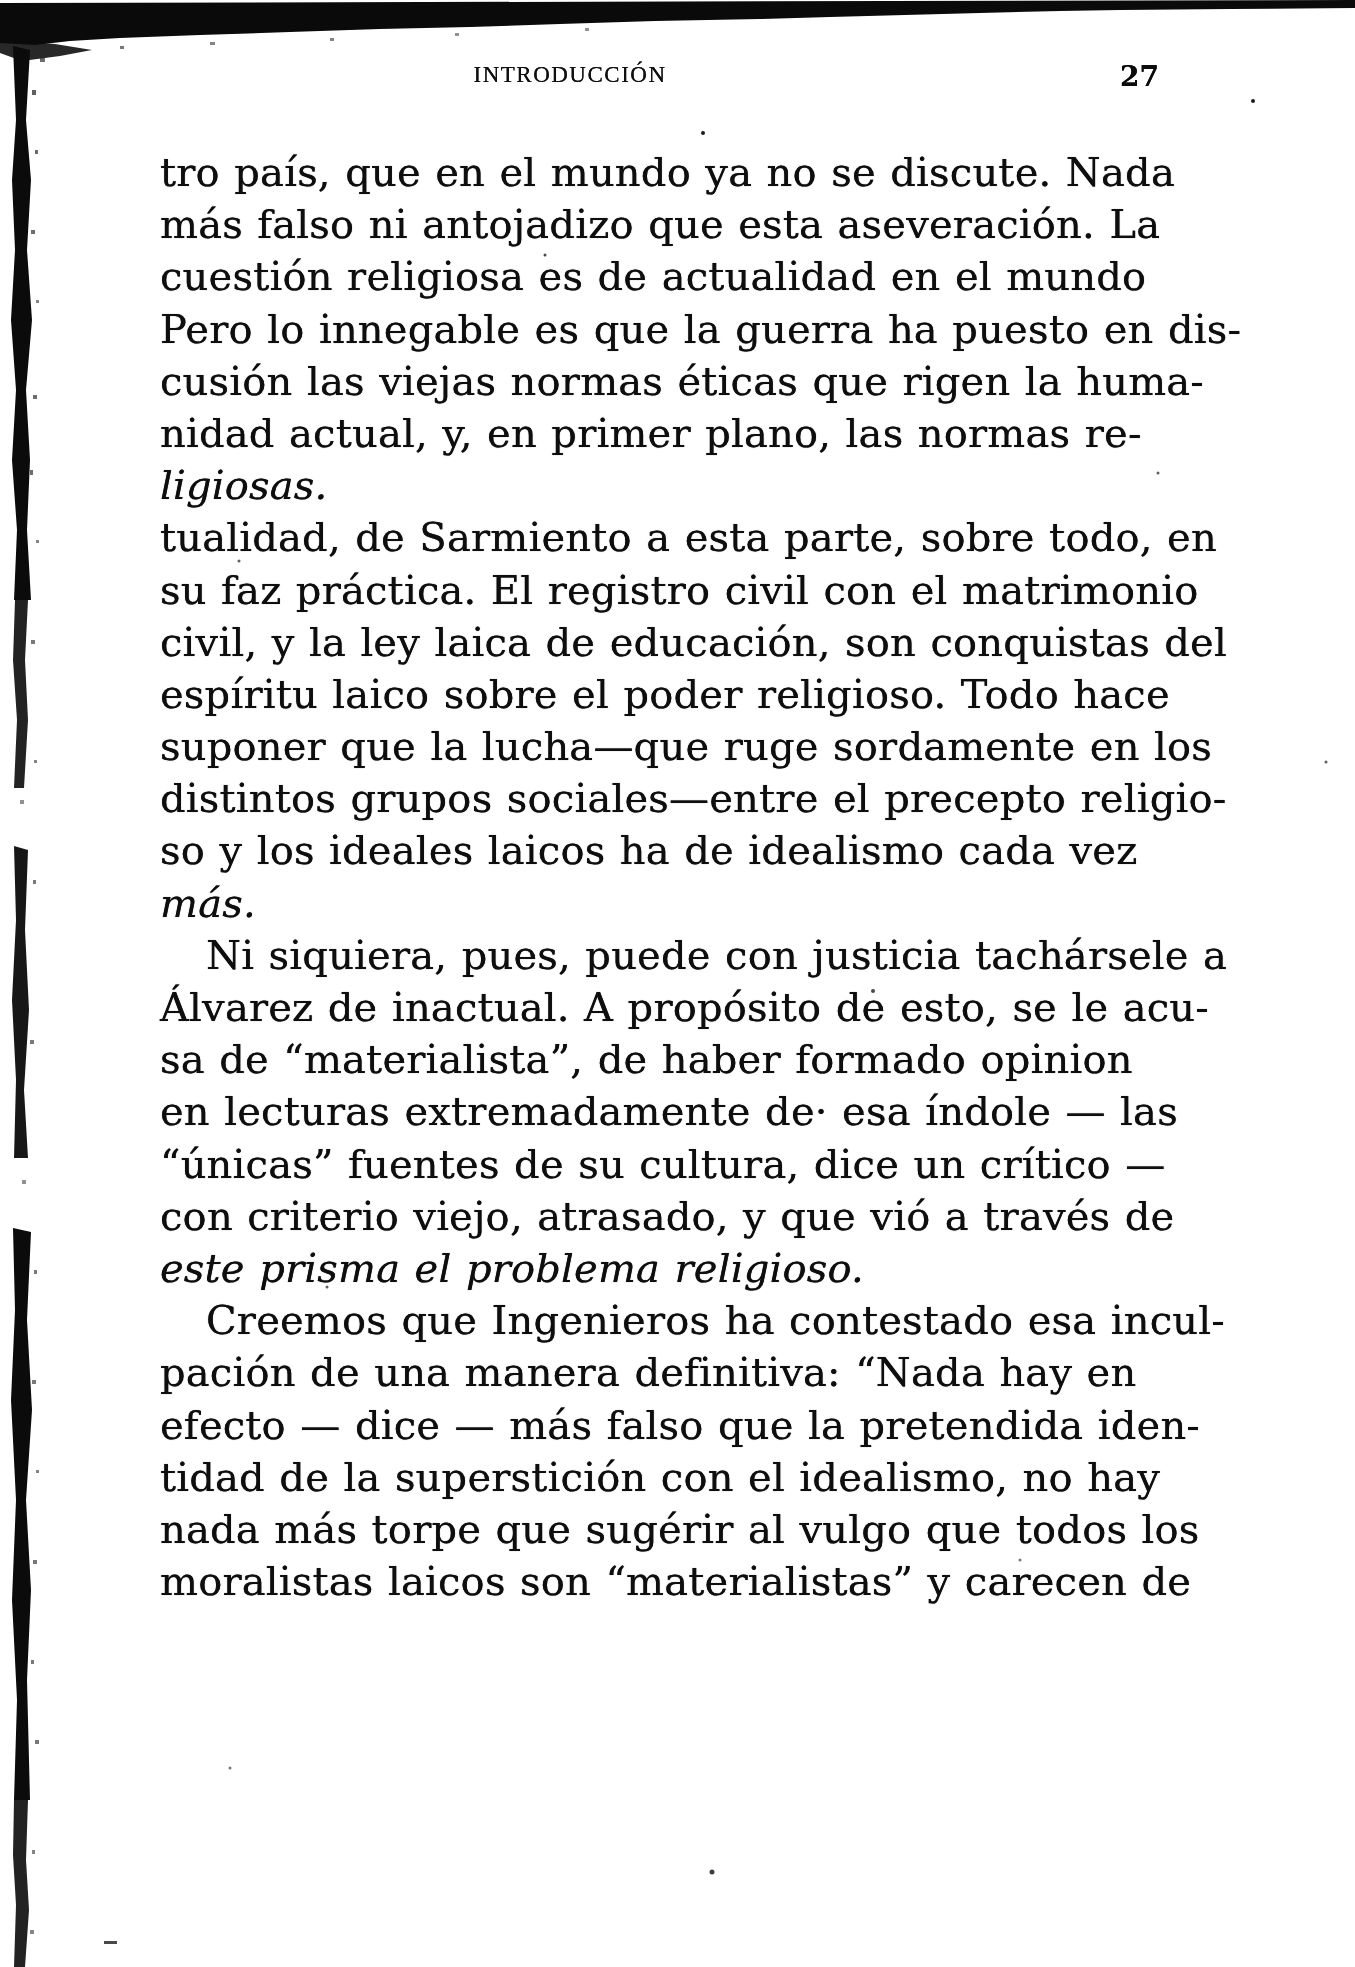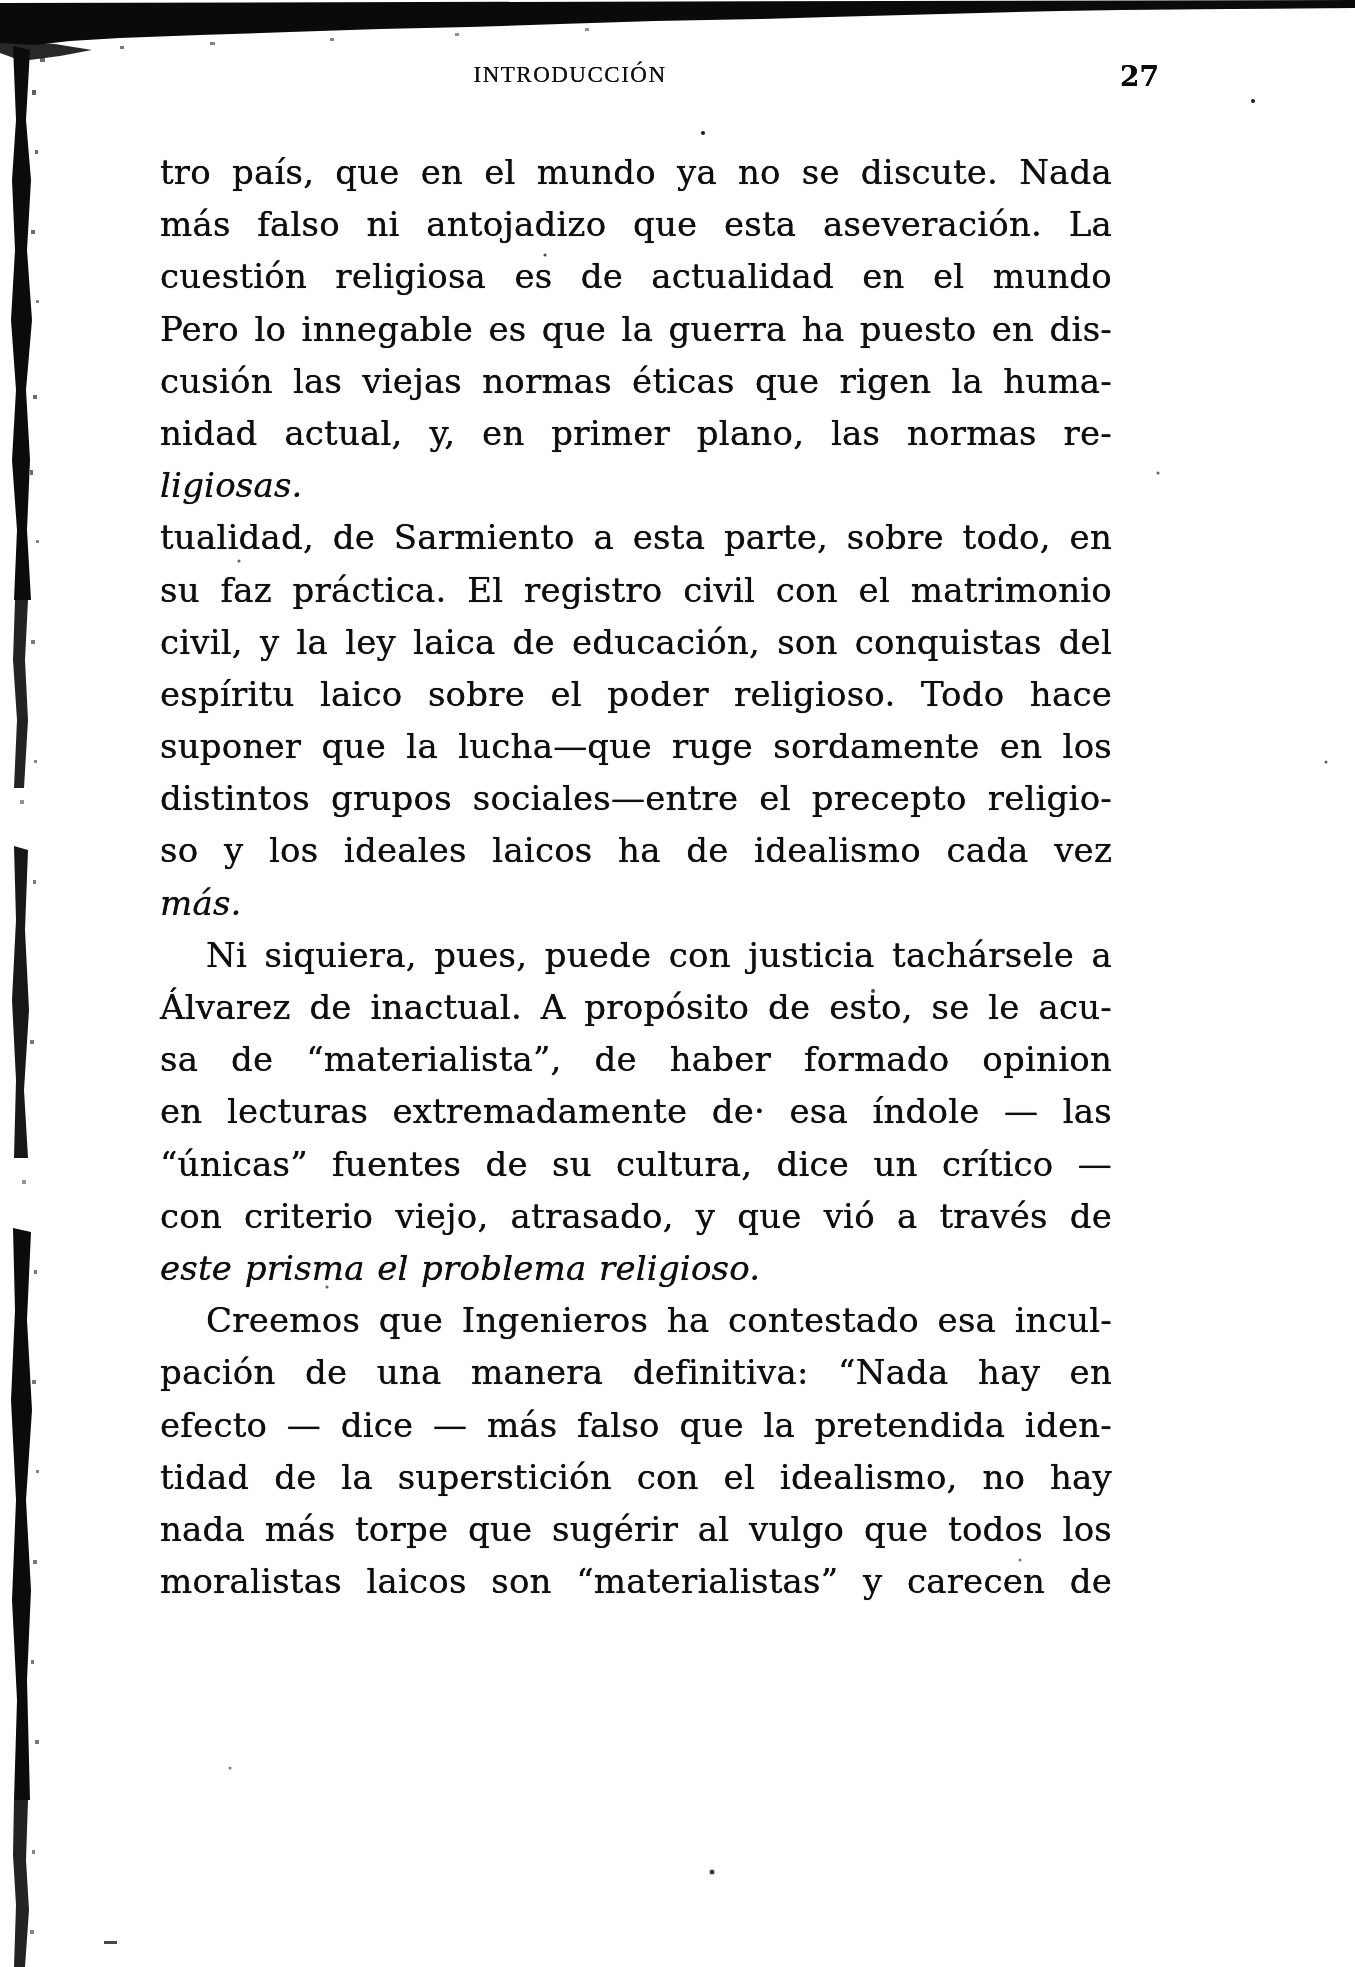--- a/index.html
+++ b/index.html
@@ -36,21 +36,21 @@
     text-shadow:0 0 0.6px #0c0c0c;
     margin-left:48px;
   }
   .page-text {
     position:absolute;
     left:160px; top:146px; width:952px;
   }
   .line {
     height:52.2px;
     line-height:52.2px;
-    font-size:34px;
+    font-size:40px;
     letter-spacing:0.2px;
     word-spacing:1.5px;
     white-space:nowrap;
     text-align:justify;
     text-align-last:justify;
     text-shadow:0 0 0.7px #151515;
   }
   .line.no-just { text-align-last:left; white-space:normal;font-style:italic; }
   .line.indent { text-indent:46px; }
 </style>

